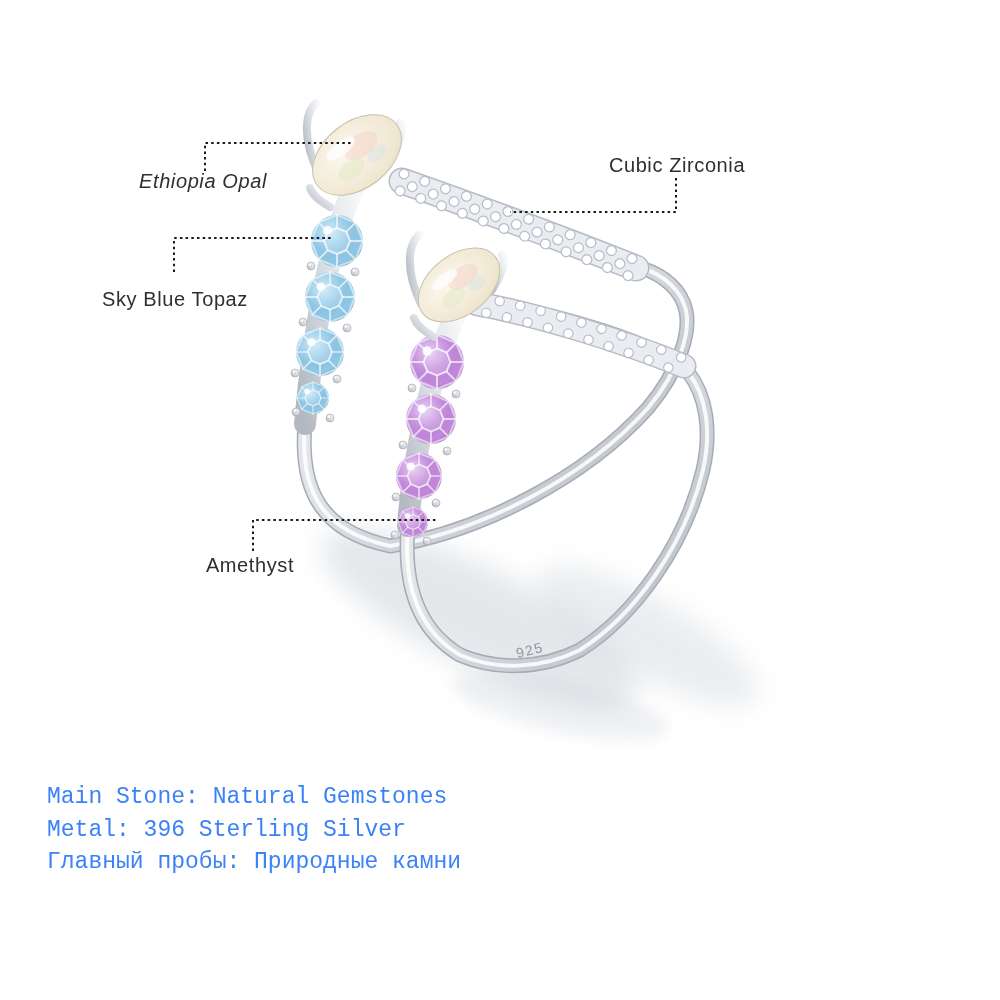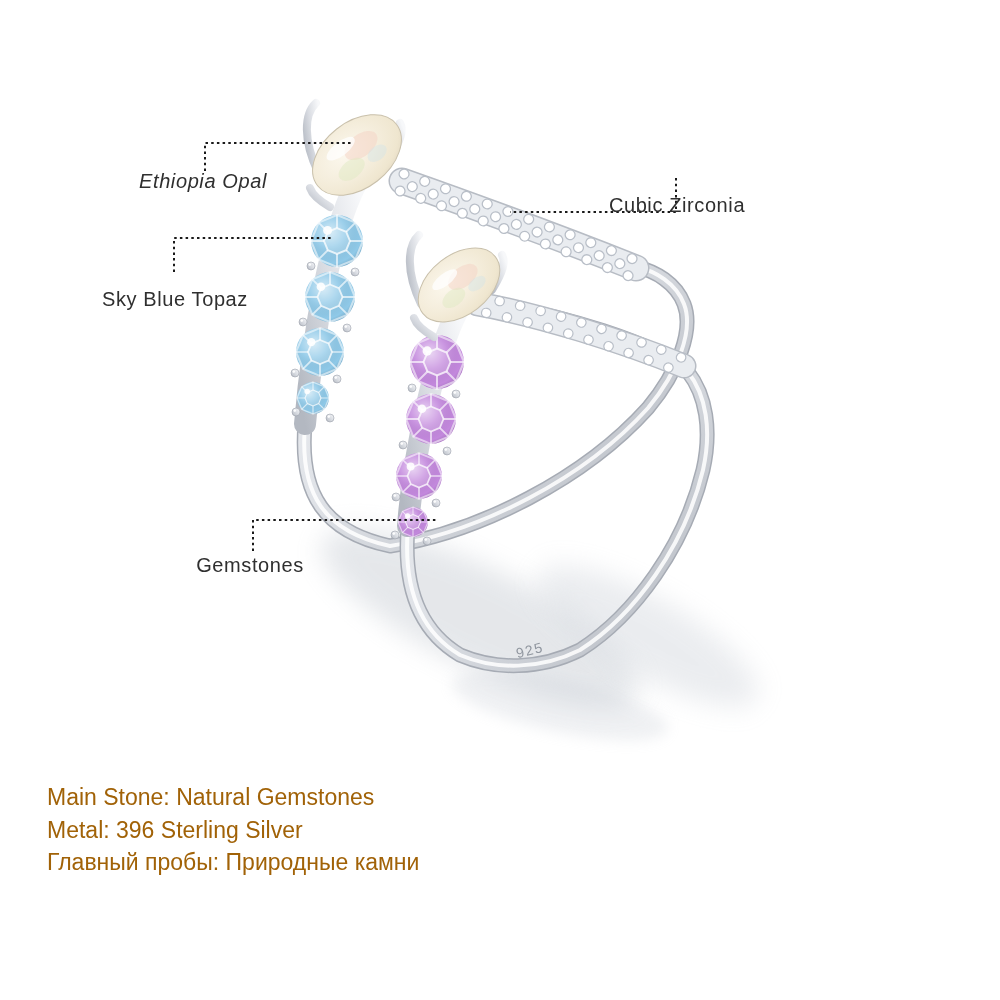--- a/index.html
+++ b/index.html
@@ -17,24 +17,24 @@
     font-size:20px;
     font-weight:400;
     letter-spacing:0.6px;
     color:#2f2f2f;
     white-space:nowrap;
   }
   .specs{
     position:absolute;
     left:47px;
     top:781px;
-    font-family:Liberation Sans, sans-serif;
+    font-family:Liberation Mono, monospace;
     font-size:23px;
     line-height:32.5px;
-    color:#a16207;
+    color:#3b82f6;
     white-space:nowrap;
   }
   .specs div{height:32.5px;}
 </style>
 </head>
 <body>
 
 <div class="stage">
 
   <svg width="1000" height="1000" viewBox="0 0 1000 1000">
@@ -195,22 +195,22 @@
     <g fill="none" stroke="#1a1a1a" stroke-width="2" stroke-dasharray="2.5 3.2">
       <path d="M 205,171 L 205,143 L 352,143"></path>
       <path d="M 174,272 L 174,238 L 333,238"></path>
       <path d="M 676,178 L 676,212 L 510,212"></path>
       <path d="M 253,551 L 253,520 L 438,520"></path>
     </g>
   </svg>
 
   <div class="callout" style="left:203px;top:170px;font-style:italic;">Ethiopia Opal</div>
   <div class="callout" style="left:175px;top:288px;">Sky Blue Topaz</div>
-  <div class="callout" style="left:677px;top:154px;margin-top:40px;">Cubic Zirconia</div>
-  <div class="callout" style="left:250px;top:554px;">Gemstones</div>
+  <div class="callout" style="left:677px;top:154px;">Cubic Zirconia</div>
+  <div class="callout" style="left:250px;top:554px;">Amethyst</div>
 
   <div class="specs">
     <div>Main Stone: Natural Gemstones</div>
     <div>Metal: 396 Sterling Silver</div>
     <div>Главный пробы: Природные камни</div>
   </div>
 
 </div>
 
 </body></html>

